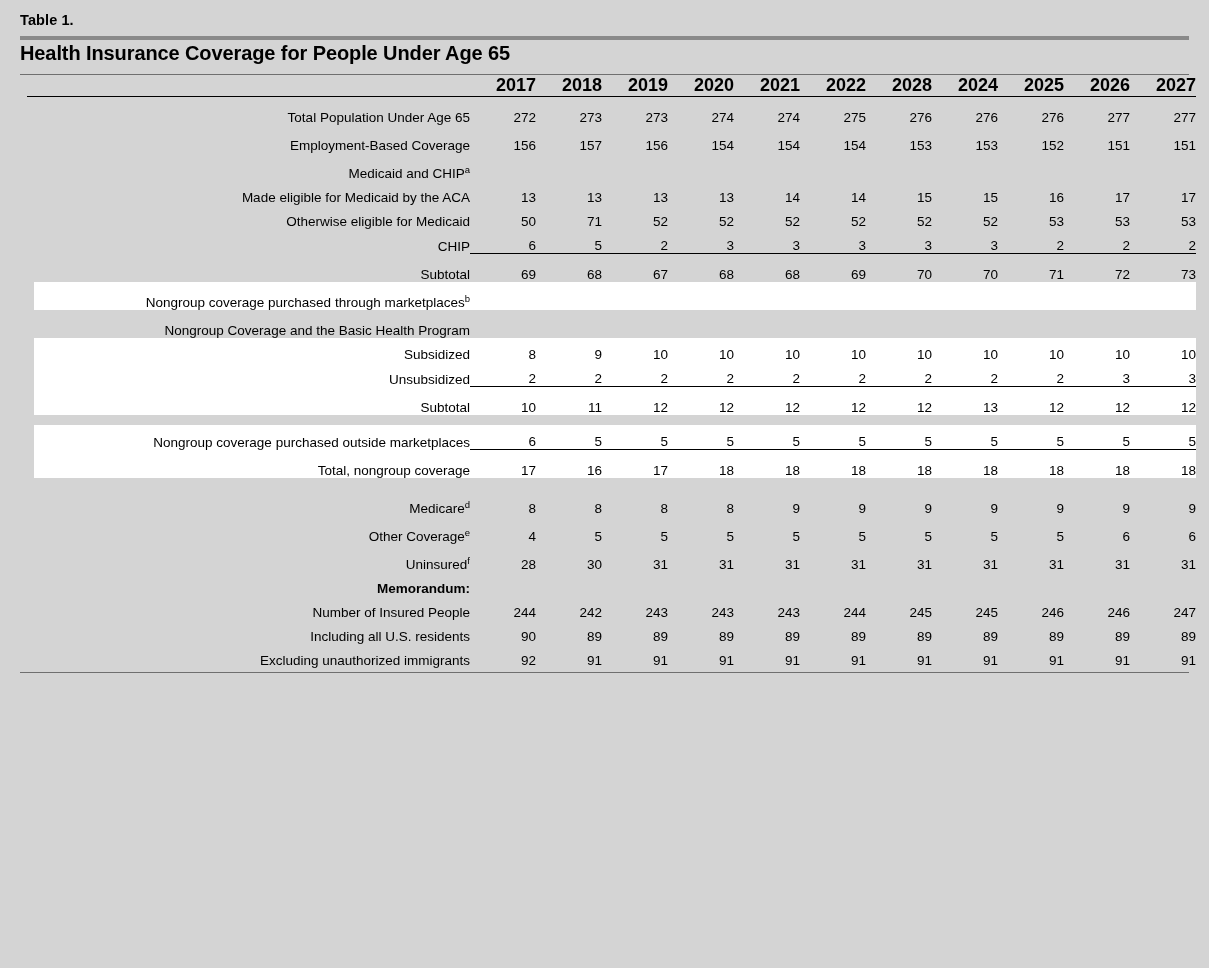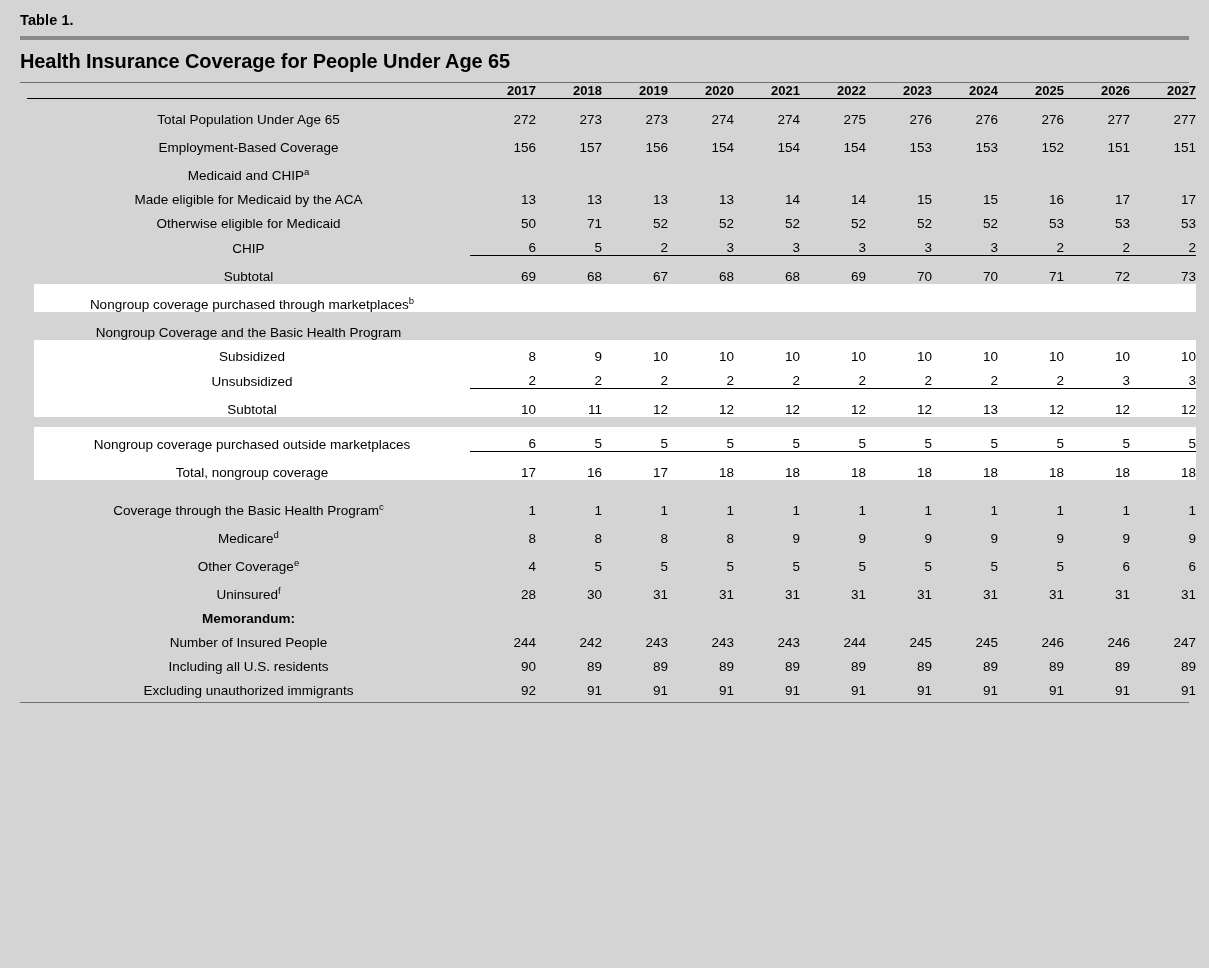--- a/index.html
+++ b/index.html
@@ -29,21 +29,21 @@
     letter-spacing: 0.1px;
   }
   .rule-thick {
     height: 4px;
     background: #8a8a8a;
     width: 1169px;
   }
   .title {
     font-size: 20px;
     font-weight: bold;
-    padding: 10px 0 9px 0;
+    padding: 2px 0 9px 0;
     letter-spacing: -0.1px;
   }
   .rule-thin {
     height: 1px;
     background: #6f6f6f;
     width: 1169px;
   }
   .subtitle {
     font-size: 14.5px;
     padding: 9px 0 10px 0;
@@ -59,36 +59,36 @@
     padding: 0;
     vertical-align: bottom;
   }
   .colyear {
     width: 66px;
   }
   .collabel {
     width: 443px;
   }
   th.yearhead {
-    font-size: 13px;
+    font-size: 18px;
     font-weight: bold;
     text-align: right;
     padding: 0 8px 4px 0;
   }
   tr.headrow td, tr.headrow th {
     border-bottom: 1.2px solid #000;
   }
   td.num {
     text-align: right;
     padding: 0 8px 0 0;
     font-size: 13.5px;
     white-space: nowrap;
   }
   td.lbl {
-    text-align: center;
+    text-align: right;
     font-size: 13.5px;
     padding-left: 2px;
     white-space: nowrap;
   }
   tr.r td {
     height: 28px;
   }
   tr.tight td {
     height: 24px;
   }
@@ -150,21 +150,21 @@
     </colgroup>
     <thead>
       <tr class="headrow">
         <th></th>
         <th class="yearhead">2017</th>
         <th class="yearhead">2018</th>
         <th class="yearhead">2019</th>
         <th class="yearhead">2020</th>
         <th class="yearhead">2021</th>
         <th class="yearhead">2022</th>
-        <th class="yearhead">2023</th>
+        <th class="yearhead">2028</th>
         <th class="yearhead">2024</th>
         <th class="yearhead">2025</th>
         <th class="yearhead">2026</th>
         <th class="yearhead">2027</th>
       </tr>
     </thead>
     <tbody>
 
       <tr class="r">
         <td class="lbl">Total Population Under Age 65</td>
@@ -377,34 +377,20 @@
         <td class="num">18</td>
         <td class="num">18</td>
         <td class="num">18</td>
         <td class="num">18</td>
       </tr>
 
       <tr class="spacer-row">
         <td colspan="12"></td>
       </tr>
 
-      <tr class="r">
-        <td class="lbl ind1"><span>Coverage through the Basic Health Program</span><sup>c</sup></td>
-        <td class="num">1</td>
-        <td class="num">1</td>
-        <td class="num">1</td>
-        <td class="num">1</td>
-        <td class="num">1</td>
-        <td class="num">1</td>
-        <td class="num">1</td>
-        <td class="num">1</td>
-        <td class="num">1</td>
-        <td class="num">1</td>
-        <td class="num">1</td>
-      </tr>
 
       <tr class="r">
         <td class="lbl"><span>Medicare</span><sup>d</sup></td>
         <td class="num">8</td>
         <td class="num">8</td>
         <td class="num">8</td>
         <td class="num">8</td>
         <td class="num">9</td>
         <td class="num">9</td>
         <td class="num">9</td>

